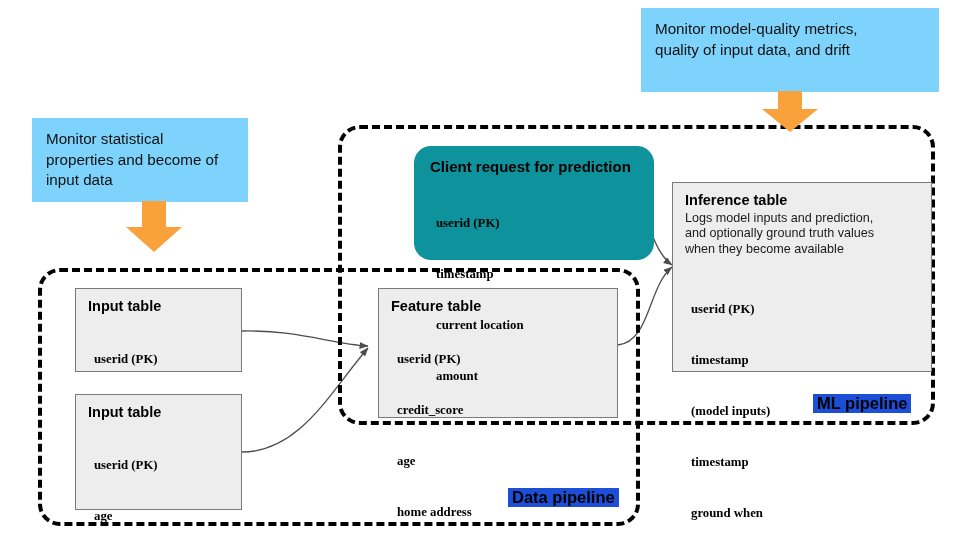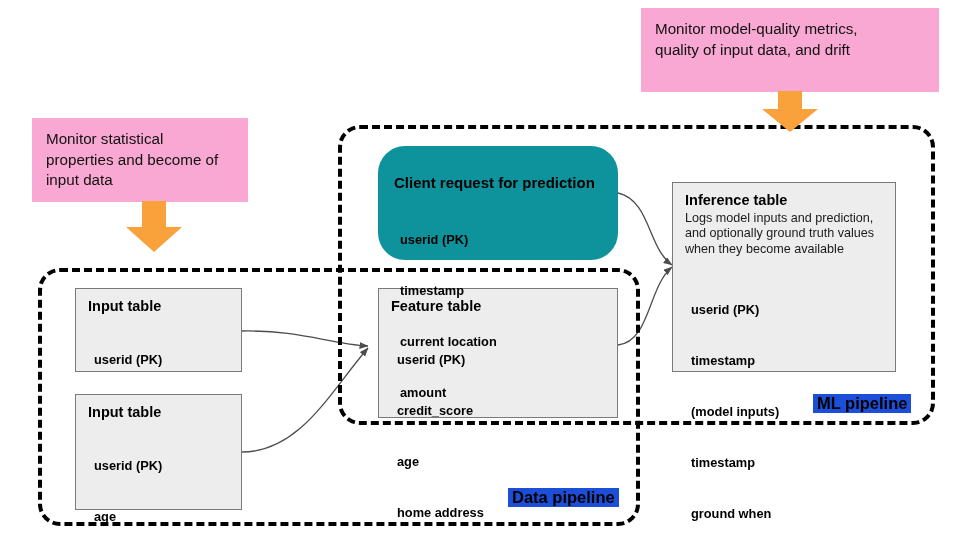--- a/index.html
+++ b/index.html
@@ -55,48 +55,49 @@
     line-height: 1.18;
     margin-bottom: 2px;
   }
   .entity .desc {
     font-size: 12.6px;
     color: #1a1a1a;
     line-height: 1.22;
     margin-bottom: 2px;
   }
   .entity .fields {
-    font-family: Liberation Sans, sans-serif;
+    font-family: Liberation Serif, serif;
     font-weight: bold;
     font-size: 12.8px;
     color: #000000;
     line-height: 1.33;
     white-space: pre;
     padding-left: 6px;
   }
   .entity .fields div { white-space: pre; }
 
   
   .entity.teal {
     background: #0e939c;
     border: none;
-    border-radius: 27px;
-    padding: 28px 14px 12px 16px;
+    border-radius: 17px;
+    padding: 12px 14px 12px 16px;
+    margin-left: 36px;
   }
   .entity.teal .title { font-size: 15px; margin-bottom: 5px; }
 
   
   .callout {
     position: absolute;
   }
   .callout .body {
     position: absolute;
     left: 0; top: 0;
     box-sizing: border-box;
-    background: #f9a8d4;
+    background: #7dd3fc;
     color: #111111;
     font-size: 15.2px;
     line-height: 1.36;
     padding: 11px 13px 10px 14px;
   }
   .callout .arrow {
     position: absolute;
   }
 </style>
 </head>
@@ -158,21 +159,21 @@
   <div class="entity teal" style="left:378px; top:146px; width:240px; height:114px;">
     <div class="title">Client request for prediction</div>
     <div class="fields">
       <div>userid (PK)</div>
       <div>timestamp</div>
       <div>current location</div>
       <div>amount</div>
     </div>
   </div>
 
-  <div class="entity" style="left:672px; top:182px; width:224px; height:190px;">
+  <div class="entity" style="left:672px; top:182px; width:260px; height:190px;">
     <div class="title">Inference table</div>
     <div class="desc">
       <div>Logs model inputs and prediction,</div>
       <div>and optionally ground truth values</div>
       <div>when they become available</div>
     </div>
     <div class="fields" style="margin-top:10px;">
       <div>userid (PK)</div>
       <div>timestamp</div>
       <div>(model inputs)</div>

